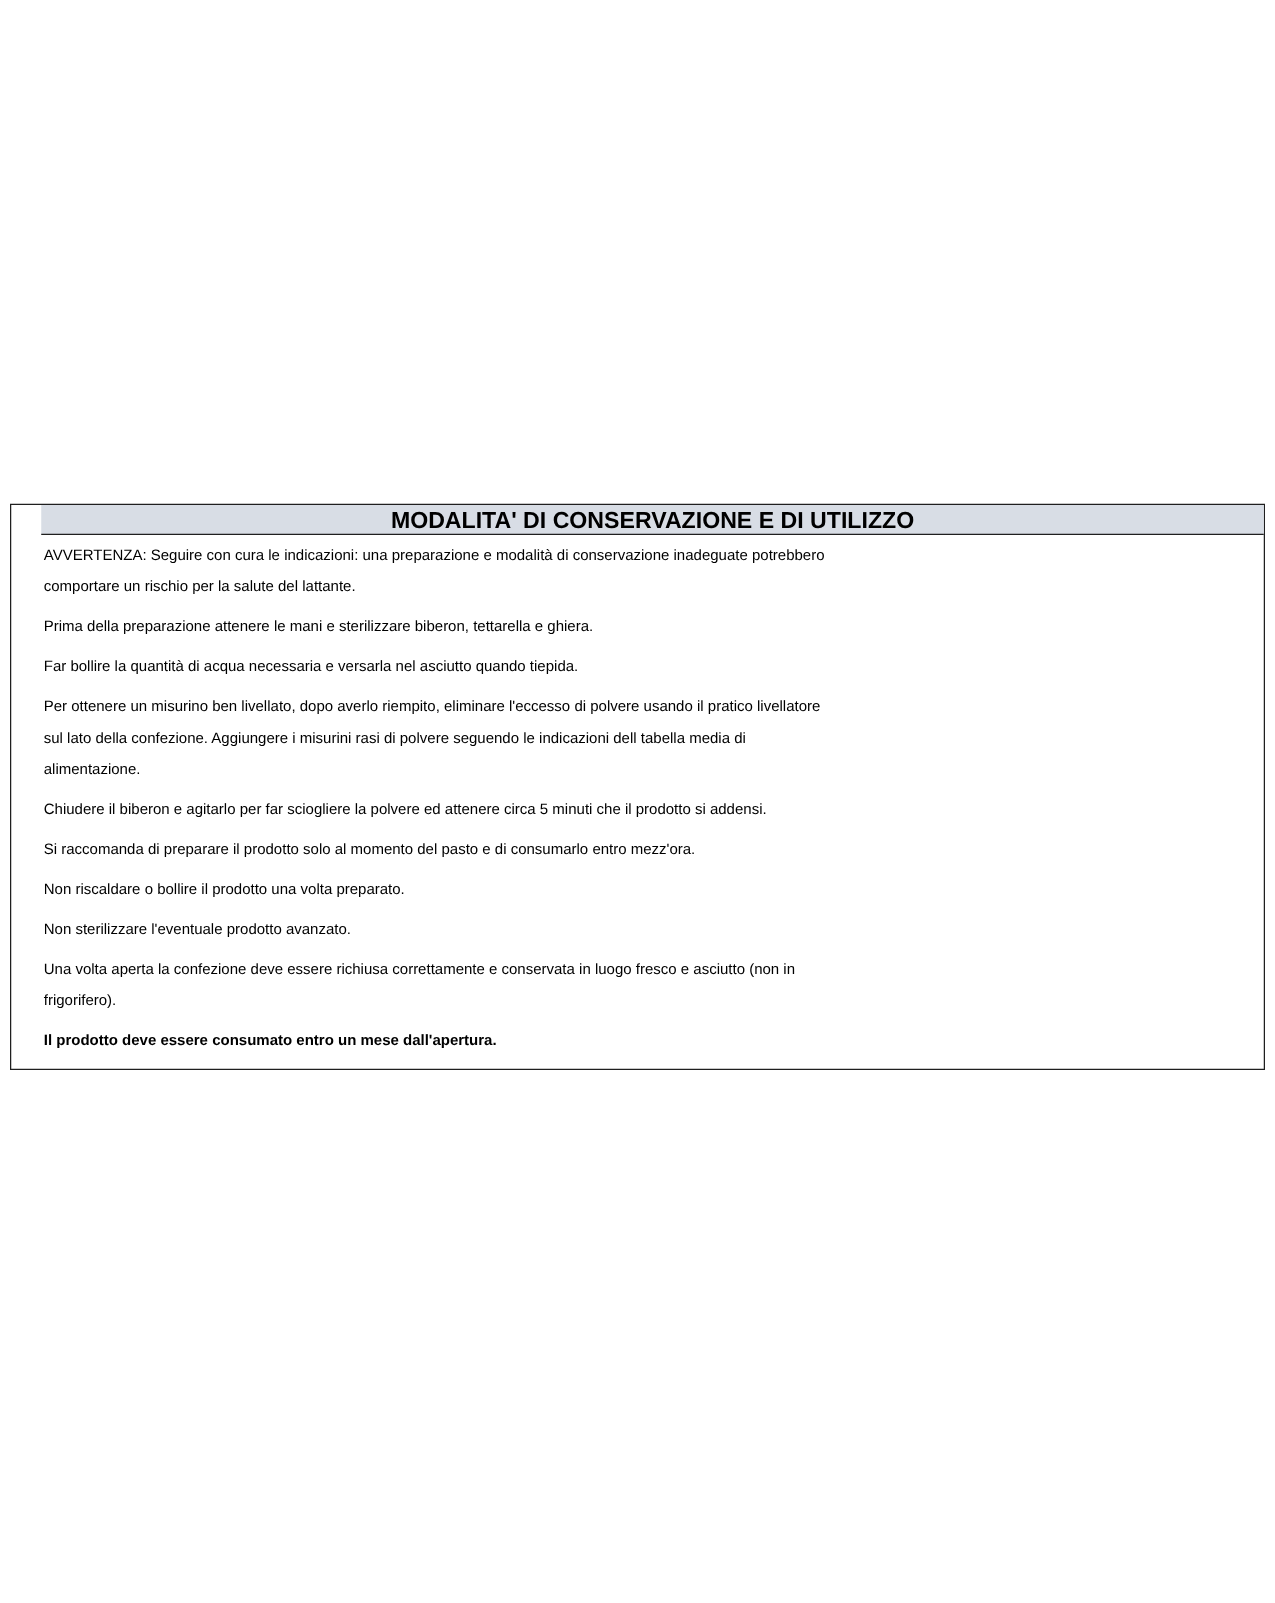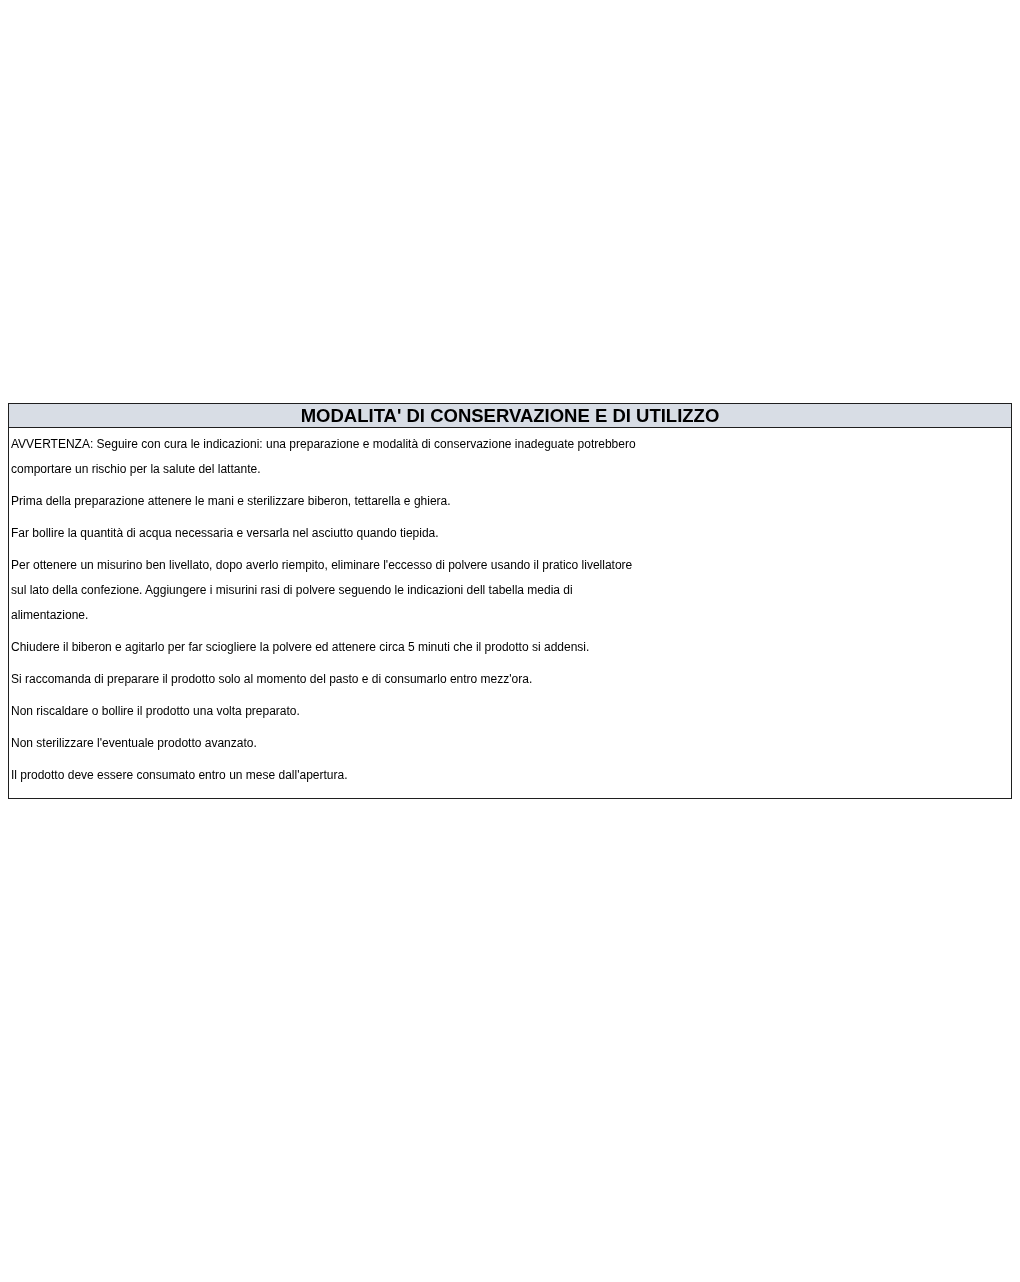--- a/index.html
+++ b/index.html
@@ -15,20 +15,21 @@
     color: #000000;
   }
   .doc-table {
     position: absolute;
     left: 8px;
     top: 403px;
     width: 1004px;
     box-sizing: border-box;
     border: 1.4px solid var(--border-color, #1f1f1f);
     background: #ffffff;
+    padding-left: 24px;
   }
   .doc-table-header {
     background: var(--header-bg, #d8dde5);
     border-bottom: 1.4px solid var(--border-color, #1f1f1f);
     text-align: center;
     font-weight: bold;
     font-size: 18.5px;
     line-height: 23px;
     height: 23px;
     overflow: hidden;
@@ -37,20 +38,21 @@
     padding: 4px 3px 6px 2px;
     font-size: 12px;
   }
   .doc-table-body p {
     margin: 0 0 7px 0;
     line-height: 25px;
     white-space: pre-line;
   }
   .doc-table-body p:last-child {
     margin-bottom: 4px;
+    font-weight: bold;
   }
 </style>
 </head>
 <body>
 
 <div class="doc-table">
   <div class="doc-table-header">
     <span>MODALITA' DI CONSERVAZIONE E DI UTILIZZO</span>
   </div>
   <div class="doc-table-body">
@@ -59,15 +61,17 @@
 comportare un rischio per la salute del lattante.</p>
       <p>Prima della preparazione attenere le mani e sterilizzare biberon, tettarella e ghiera.</p>
       <p>Far bollire la quantità di acqua necessaria e versarla nel asciutto quando tiepida.</p>
       <p>Per ottenere un misurino ben livellato, dopo averlo riempito, eliminare l'eccesso di polvere usando il pratico livellatore
 sul lato della confezione. Aggiungere i misurini rasi di polvere seguendo le indicazioni dell tabella media di
 alimentazione.</p>
       <p>Chiudere il biberon e agitarlo per far sciogliere la polvere ed attenere circa 5 minuti che il prodotto si addensi.</p>
       <p>Si raccomanda di preparare il prodotto solo al momento del pasto e di consumarlo entro mezz'ora.</p>
       <p>Non riscaldare o bollire il prodotto una volta preparato.</p>
       <p>Non sterilizzare l'eventuale prodotto avanzato.</p>
+      <p>Una volta aperta la confezione deve essere richiusa correttamente e conservata in luogo fresco e asciutto (non in
+frigorifero).</p>
       <p>Il prodotto deve essere consumato entro un mese dall'apertura.</p>
     </div>
 </div>
 
 </body></html>

